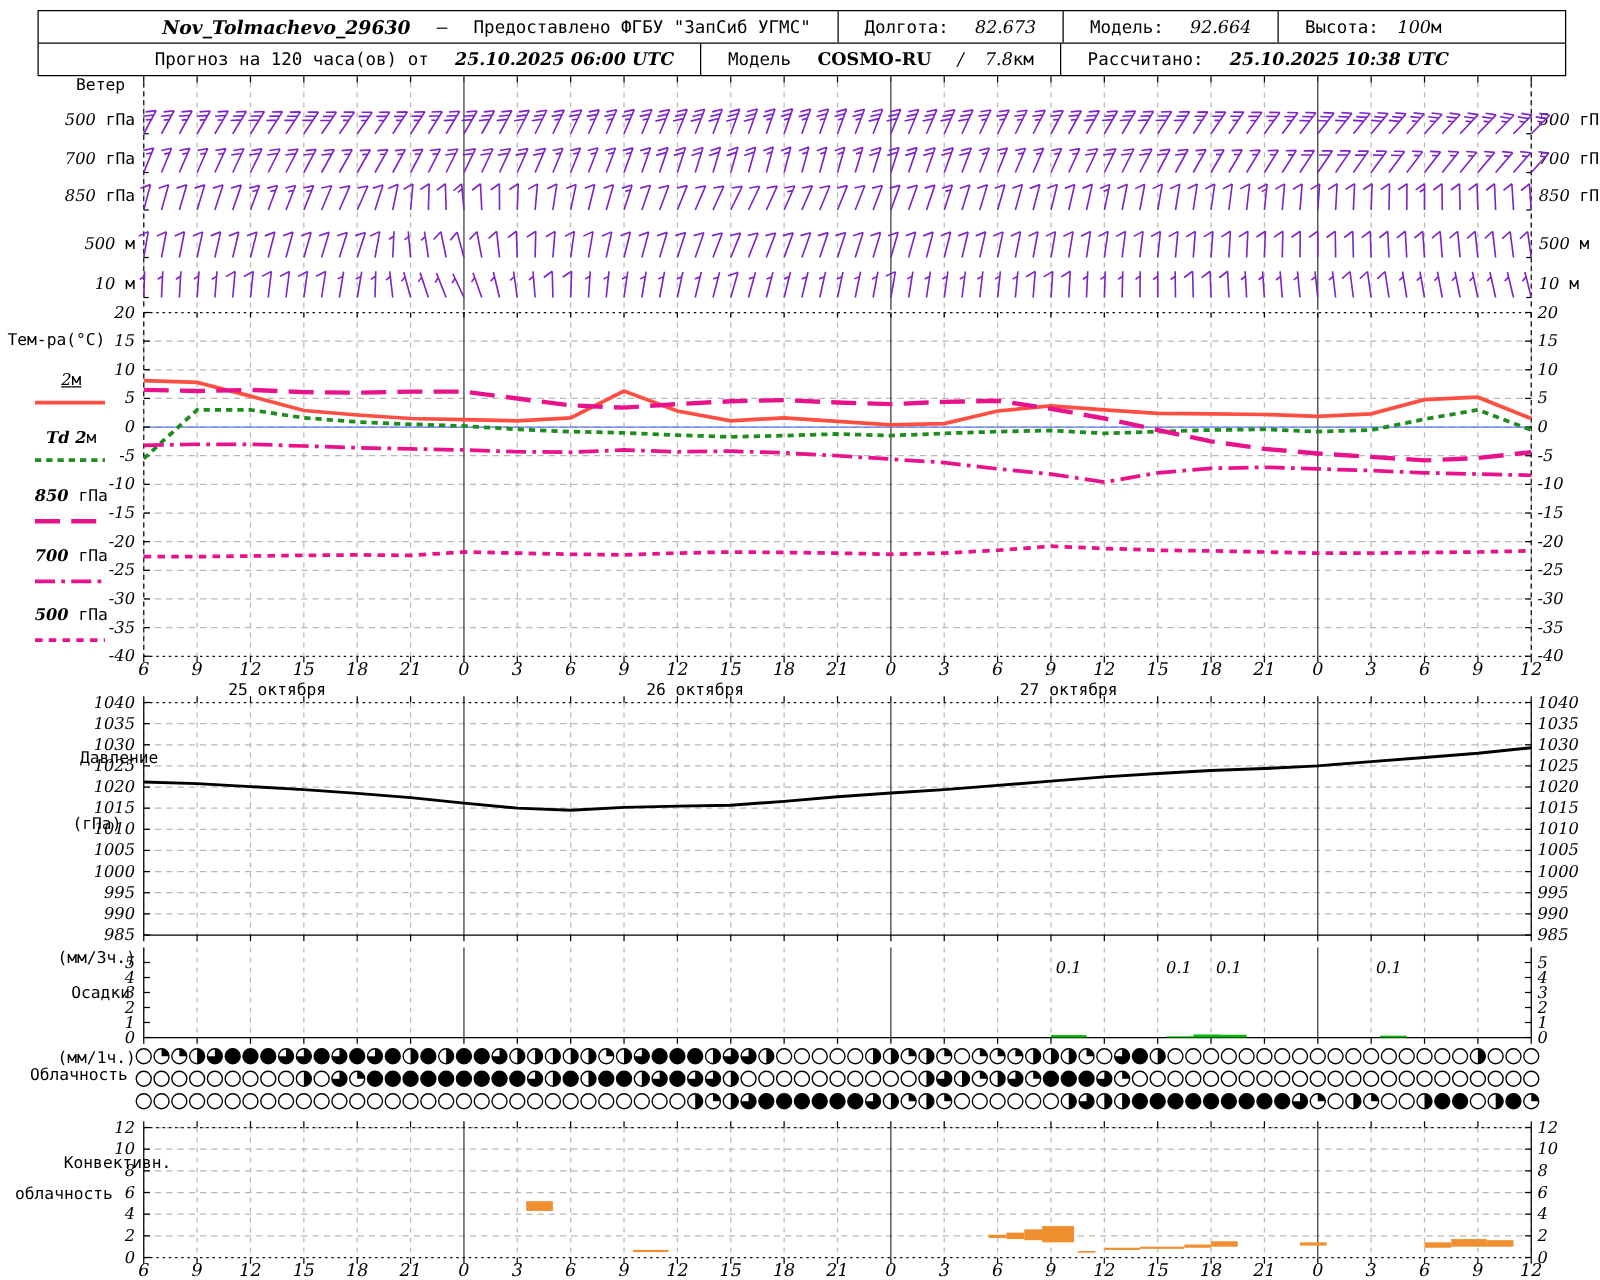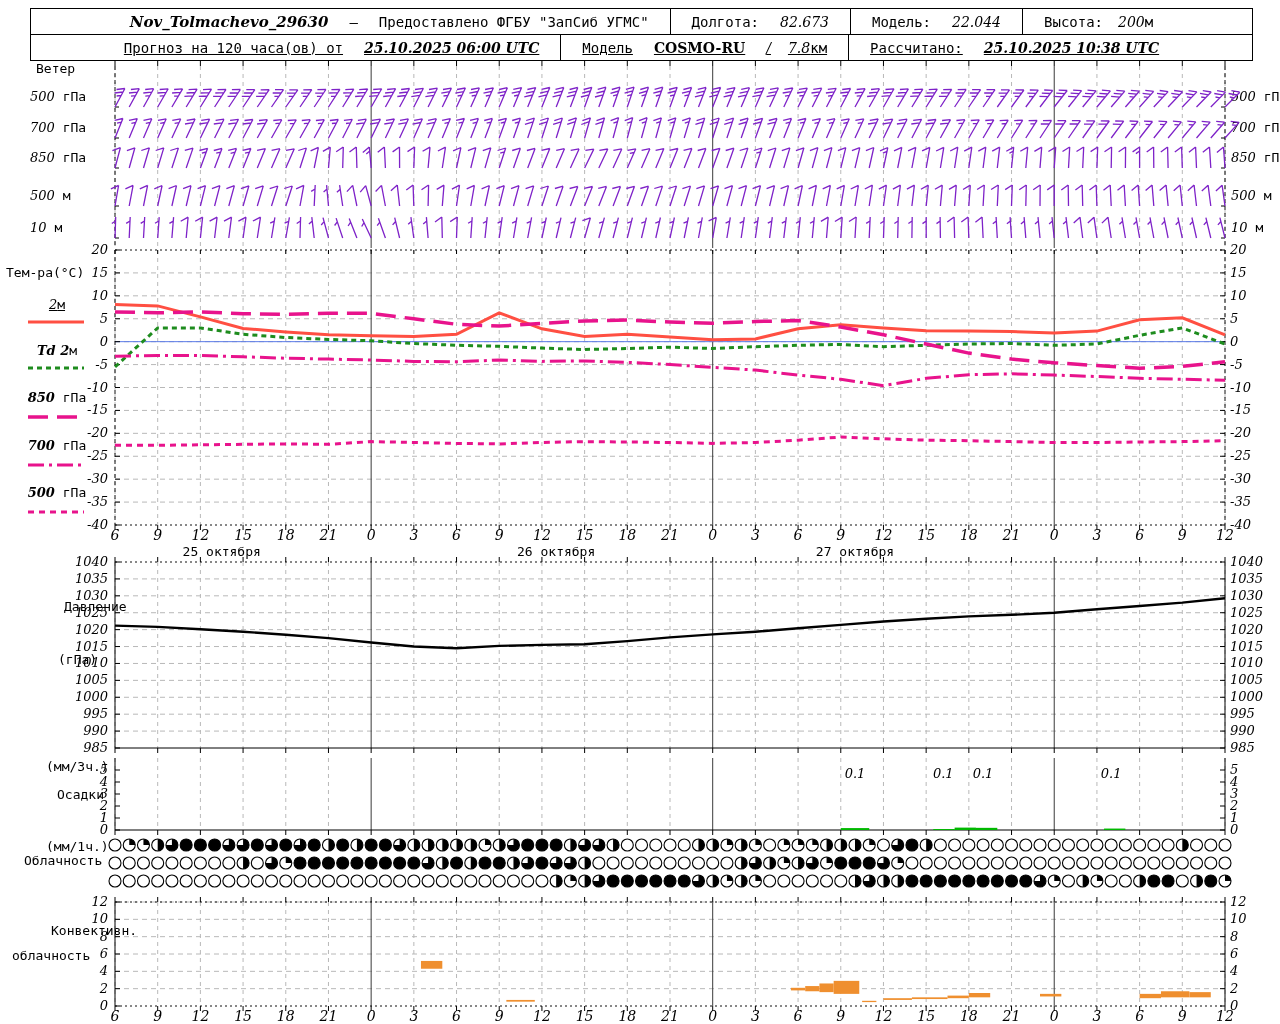--- a/index.html
+++ b/index.html
@@ -1,28 +1,28 @@
 <!DOCTYPE html>
 <html><head>
 <meta charset="utf-8">
 <style>
   html,body{margin:0;padding:0;background:#fff;}
   #wrap{position:relative;width:1280px;height:1024px;background:#fff;color:#000;
         font-family:"DejaVu Sans Mono",monospace;overflow:hidden;}
   .hdr{position:absolute;left:30px;top:8px;width:1221px;border:1px solid #000;background:#fff;}
   .hrow{height:25px;display:flex;align-items:center;justify-content:center;gap:21px;
         font-size:14px;white-space:nowrap;}
-  .hrow + .hrow{border-top:1px solid #000;text-decoration:underline;}
+  .hrow + .hrow{border-top:1px solid #000;}
   .it{font-family:"DejaVu Serif",serif;font-style:italic;}
   .b{font-weight:bold;}
   .serif{font-family:"DejaVu Serif",serif;}
   .station{font-size:15px;}
   .hdiv{width:1px;align-self:stretch;background:#000;}
   .lab{position:absolute;font-size:13px;white-space:nowrap;line-height:14px;}
-  .ra{}
+  .ra{text-align:right;}
   .ctr{text-align:center;}
   svg text{fill:#000;}
   .num{font:italic 13px "DejaVu Serif",serif;}
   .hour{font:italic 14px "DejaVu Serif",serif;}
   .mono{font:13px "DejaVu Sans Mono",monospace;}
 </style>
 </head>
 <body>
 
 <div id="wrap">
@@ -30,24 +30,24 @@
   <div class="hdr">
     <div class="hrow">
       <span class="it b station">Nov_Tolmachevo_29630</span>
       <span>—</span>
       <span>Предоставлено ФГБУ "ЗапСиб УГМС"</span>
       <span class="hdiv"></span>
       <span>Долгота:</span>
       <span class="it">82.673</span>
       <span class="hdiv"></span>
       <span>Модель:</span>
-      <span class="it">22.044</span>
+      <span class="it">92.664</span>
       <span class="hdiv"></span>
       <span>Высота:</span>
-      <span style="margin-left:-6px"><span class="it">200</span><span>м</span></span>
+      <span style="margin-left:-6px"><span class="it">100</span><span>м</span></span>
     </div>
     <div class="hrow">
       <span>Прогноз на 120 часа(ов) от</span>
       <span class="it b">25.10.2025 06:00 UTC</span>
       <span class="hdiv"></span>
       <span>Модель</span>
       <span class="serif b">COSMO-RU</span>
       <span class="it">/</span>
       <span style="margin-left:-4px"><span class="it">7.8</span><span>км</span></span>
       <span class="hdiv"></span>

